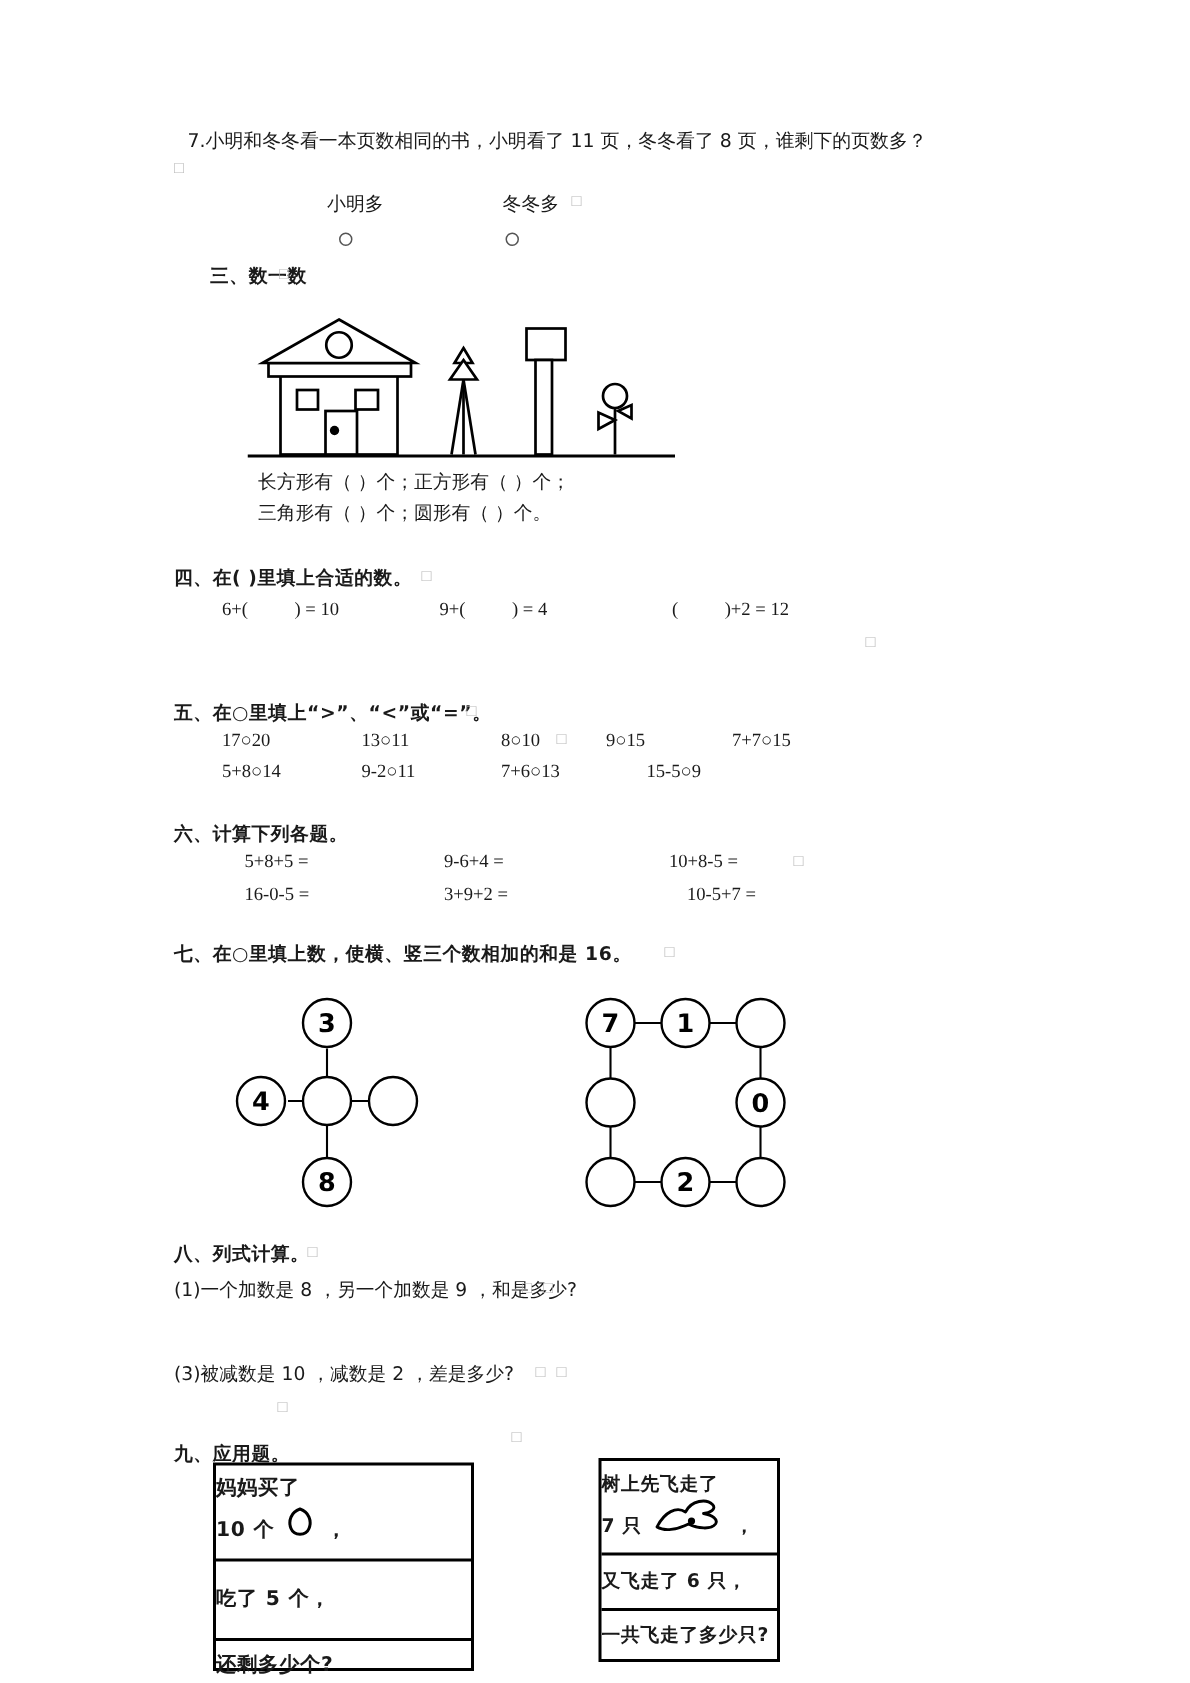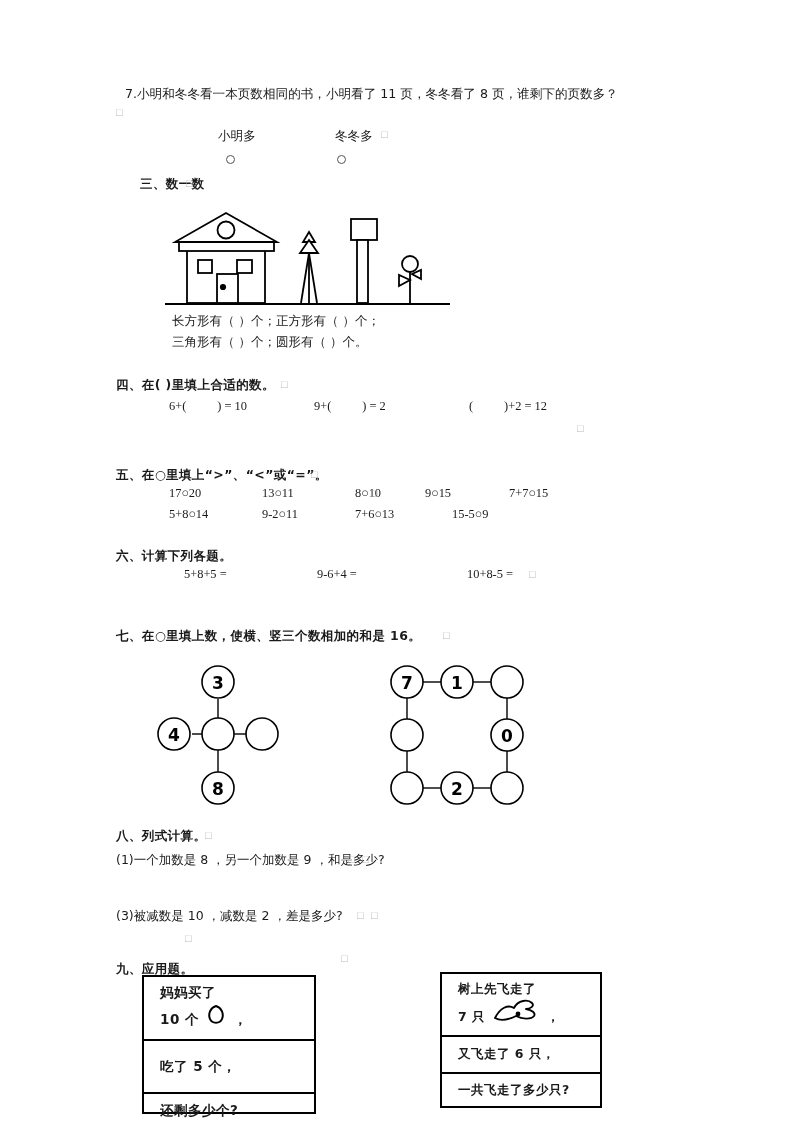--- a/index.html
+++ b/index.html
@@ -47,31 +47,31 @@
   #sec8-head{left:116px;top:828px;}
   #sec9-head{left:116px;top:931px;margin-top:30px;}
 
   
   #scene{position:absolute;left:165px;top:208px;width:285px;height:100px;}
   #scene svg{display:block;}
   #shape-line1{left:172px;top:313px;font-size:12.5px;}
   #shape-line2{left:172px;top:334px;font-size:12.5px;}
 
   
-  .eqrow{position:absolute;left:148px;width:520px;height:20px;margin-left:21px;}
+  .eqrow{position:absolute;left:148px;width:520px;height:20px;}
   .eqrow span{position:absolute;font-size:12.4px;white-space:pre;}
   .c1{left:0;}
   .c2{left:145px;}
   .c3{left:300px;}
 
   #s4r1{top:399px;}
   #s4r2{top:421px;}
 
   
-  .cmprow{position:absolute;left:148px;width:540px;height:20px;margin-left:21px;}
+  .cmprow{position:absolute;left:148px;width:540px;height:20px;}
   .cmprow span{position:absolute;font-size:12.4px;white-space:pre;}
   #s5r1{top:486px;}
   #s5r2{top:507px;}
   .m1{left:0;}
   .m2{left:93px;}
   .m3{left:186px;}
   .m4{left:256px;}
   .m5{left:340px;}
   .n1{left:0;}
   .n2{left:93px;}
@@ -100,25 +100,25 @@
   #s8q1{left:116px;top:852px;font-size:12.5px;}
   #s8q2{left:116px;top:908px;font-size:12.5px;}
 
   
   #s9-ph{left:341px;top:952px;}
   .wp-box{
     position:absolute;border:2.2px solid #000;background:#fff;
     box-sizing:border-box;
   }
   #wp-left{left:142px;top:975px;width:174px;height:139px;}
-  #wp-right{left:399px;top:972px;width:162px;height:136px;margin-left:41px;}
+  #wp-right{left:399px;top:972px;width:121px;height:136px;}
   .wp-cell{
     position:relative;box-sizing:border-box;
     display:flex;align-items:center;
-    padding-left:16px;
+    padding-left:0;
   }
   .wp-cell + .wp-cell{border-top:2.2px solid #000;}
   #wp-left .r1{height:62px;}
   #wp-left .r2{height:53px;}
   #wp-left .r3{height:35px;text-align:right;}
   #wp-right .r1{height:61px;}
   #wp-right .r2{height:37px;}
   #wp-right .r3{height:34px;}
   .hand{
     font-family:"DejaVu Sans","Liberation Sans",sans-serif;
@@ -185,21 +185,21 @@
   </div>
 
   <div class="abs cn" id="shape-line1">长方形有（        ）个；正方形有（        ）个；</div>
   <div class="abs cn" id="shape-line2">三角形有（        ）个；圆形有（      ）个。</div>
 
   <div class="abs hd" id="sec4-head">四、在(      )里填上合适的数。</div>
   <span class="abs ph" style="left:281px;top:378px;"></span>
 
   <div class="eqrow" id="s4r1">
     <span class="c1 num">6+(          ) = 10</span>
-    <span class="c2 num">9+(          ) = 2</span>
+    <span class="c2 num">9+(          ) = 4</span>
     <span class="c3 num">(          )+2 = 12</span>
   </div>
   <span class="abs ph" style="left:577px;top:422px;"></span>
 
   <div class="abs hd" id="sec5-head">五、在○里填上“&gt;”、“&lt;”或“=”。</div>
   <span class="abs ph" style="left:311px;top:468px;"></span>
 
   <div class="cmprow" id="s5r1">
     <span class="m1 num">17○20</span>
     <span class="m2 num">13○11</span>
@@ -218,20 +218,25 @@
 
   <div class="abs hd" id="sec6-head">六、计算下列各题。</div>
 
   <div class="eqrow" id="s6r1">
     <span class="k1 num">5+8+5 =</span>
     <span class="k2 num">9-6+4 =</span>
     <span class="k3 num">10+8-5 =</span>
   </div>
   <span class="abs ph" style="left:529px;top:568px;"></span>
 
+  <div class="eqrow" id="s6r2">
+    <span class="k1 num">16-0-5 =</span>
+    <span class="k2 num">3+9+2 =</span>
+    <span class="k3b num">10-5+7 =</span>
+  </div>
 
   <div class="abs hd" id="sec7-head">七、在○里填上数，使横、竖三个数相加的和是 16。</div>
   <span class="abs ph" style="left:443px;top:629px;"></span>
 
   <div id="puzzle-cross" class="pz">
     <svg width="140" height="145" viewBox="0 0 140 145" xmlns="http://www.w3.org/2000/svg">
       <line x1="66" y1="37" x2="66" y2="60"></line>
       <line x1="66" y1="85" x2="66" y2="110"></line>
       <line x1="40" y1="72" x2="56" y2="72"></line>
       <line x1="78" y1="72" x2="96" y2="72"></line>

